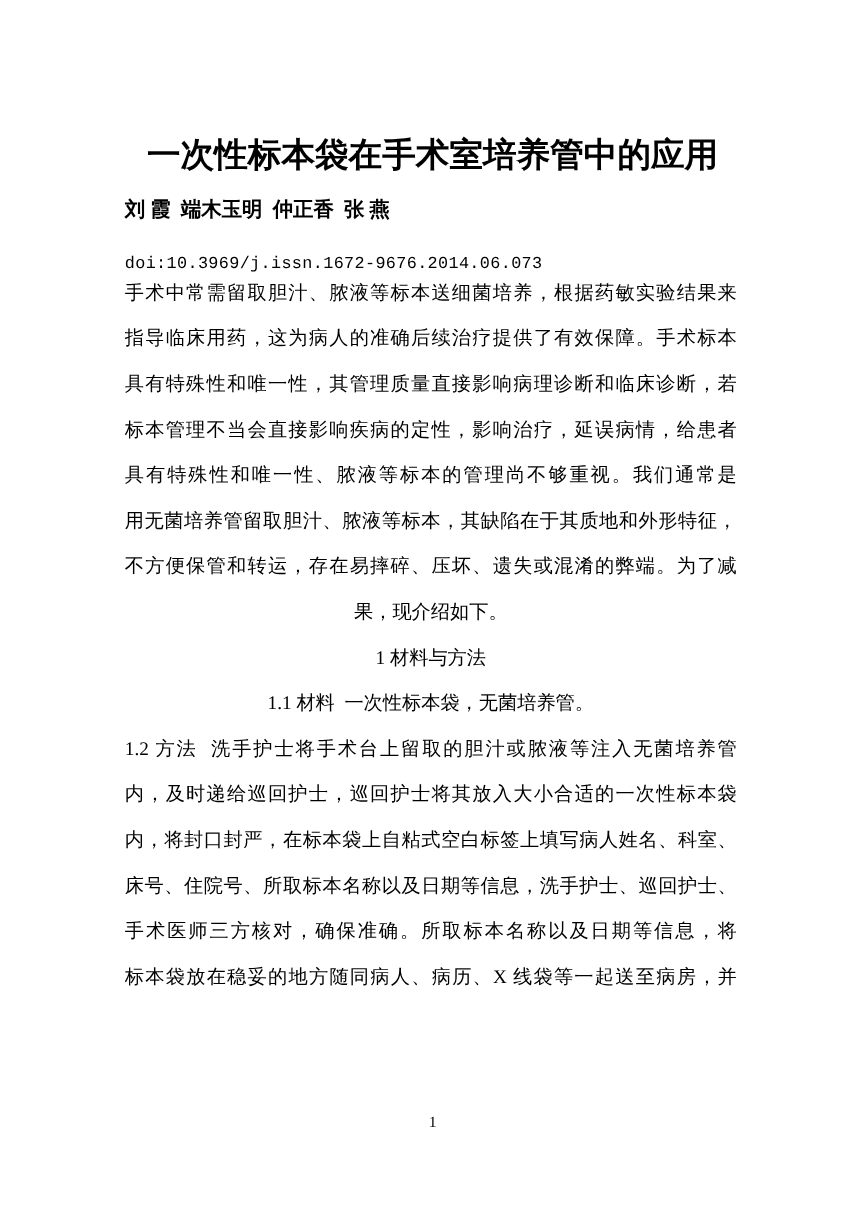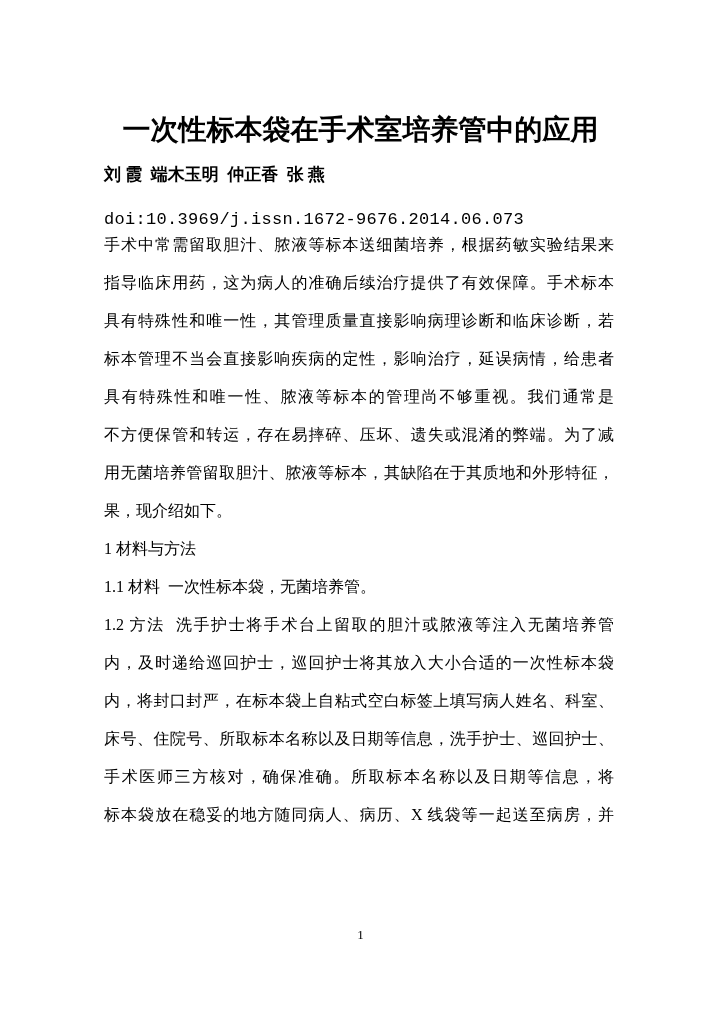--- a/index.html
+++ b/index.html
@@ -35,37 +35,38 @@
     font-size: 17px;
     line-height: 24px;
     white-space: pre-wrap;
     font-weight: bold;
   }
   .doi {
     position: absolute;
     top: 211px;
     left: 104px;
     font-family: "Liberation Mono", monospace;
-    font-size: 17px;
+    font-size: 14px;
     line-height: 18px;
     letter-spacing: 0.3px;
     text-align: right;
   }
   .body-text {
     position: absolute;
     top: 226px;
     left: 104px;
     width: 510px;
     font-size: 16px;
   }
   .line {
     height: 38px;
     line-height: 38px;
     white-space: pre-wrap;
     overflow: hidden;
+    text-align: center;
   }
   .j {
     text-align: justify;
     text-align-last: justify;
   }
   .pagenum {
     position: absolute;
     top: 926px;
     left: 0;
     width: 100%;
@@ -84,22 +85,22 @@
   <div class="authors">刘 霞  端木玉明  仲正香  张 燕</div>
 
   <div class="doi">doi:10.3969/j.issn.1672-9676.2014.06.073</div>
 
   <div class="body-text">
     <div class="line j">手术中常需留取胆汁、脓液等标本送细菌培养，根据药敏实验结果来</div>
     <div class="line j">指导临床用药，这为病人的准确后续治疗提供了有效保障。手术标本</div>
     <div class="line j">具有特殊性和唯一性，其管理质量直接影响病理诊断和临床诊断，若</div>
     <div class="line j">标本管理不当会直接影响疾病的定性，影响治疗，延误病情，给患者</div>
     <div class="line j">具有特殊性和唯一性、脓液等标本的管理尚不够重视。我们通常是</div>
+    <div class="line j">用无菌培养管留取胆汁、脓液等标本，其缺陷在于其质地和外形特征，</div>
     <div class="line j">不方便保管和转运，存在易摔碎、压坏、遗失或混淆的弊端。为了减</div>
-    <div class="line j">用无菌培养管留取胆汁、脓液等标本，其缺陷在于其质地和外形特征，</div>
     <div class="line">果，现介绍如下。</div>
     <div class="line">1 材料与方法</div>
     <div class="line">1.1 材料  一次性标本袋，无菌培养管。</div>
     <div class="line j">1.2 方法  洗手护士将手术台上留取的胆汁或脓液等注入无菌培养管</div>
     <div class="line j">内，及时递给巡回护士，巡回护士将其放入大小合适的一次性标本袋</div>
     <div class="line j">内，将封口封严，在标本袋上自粘式空白标签上填写病人姓名、科室、</div>
     <div class="line j">床号、住院号、所取标本名称以及日期等信息，洗手护士、巡回护士、</div>
     <div class="line j">手术医师三方核对，确保准确。所取标本名称以及日期等信息，将</div>
     <div class="line j">标本袋放在稳妥的地方随同病人、病历、X 线袋等一起送至病房，并</div>
   </div>

